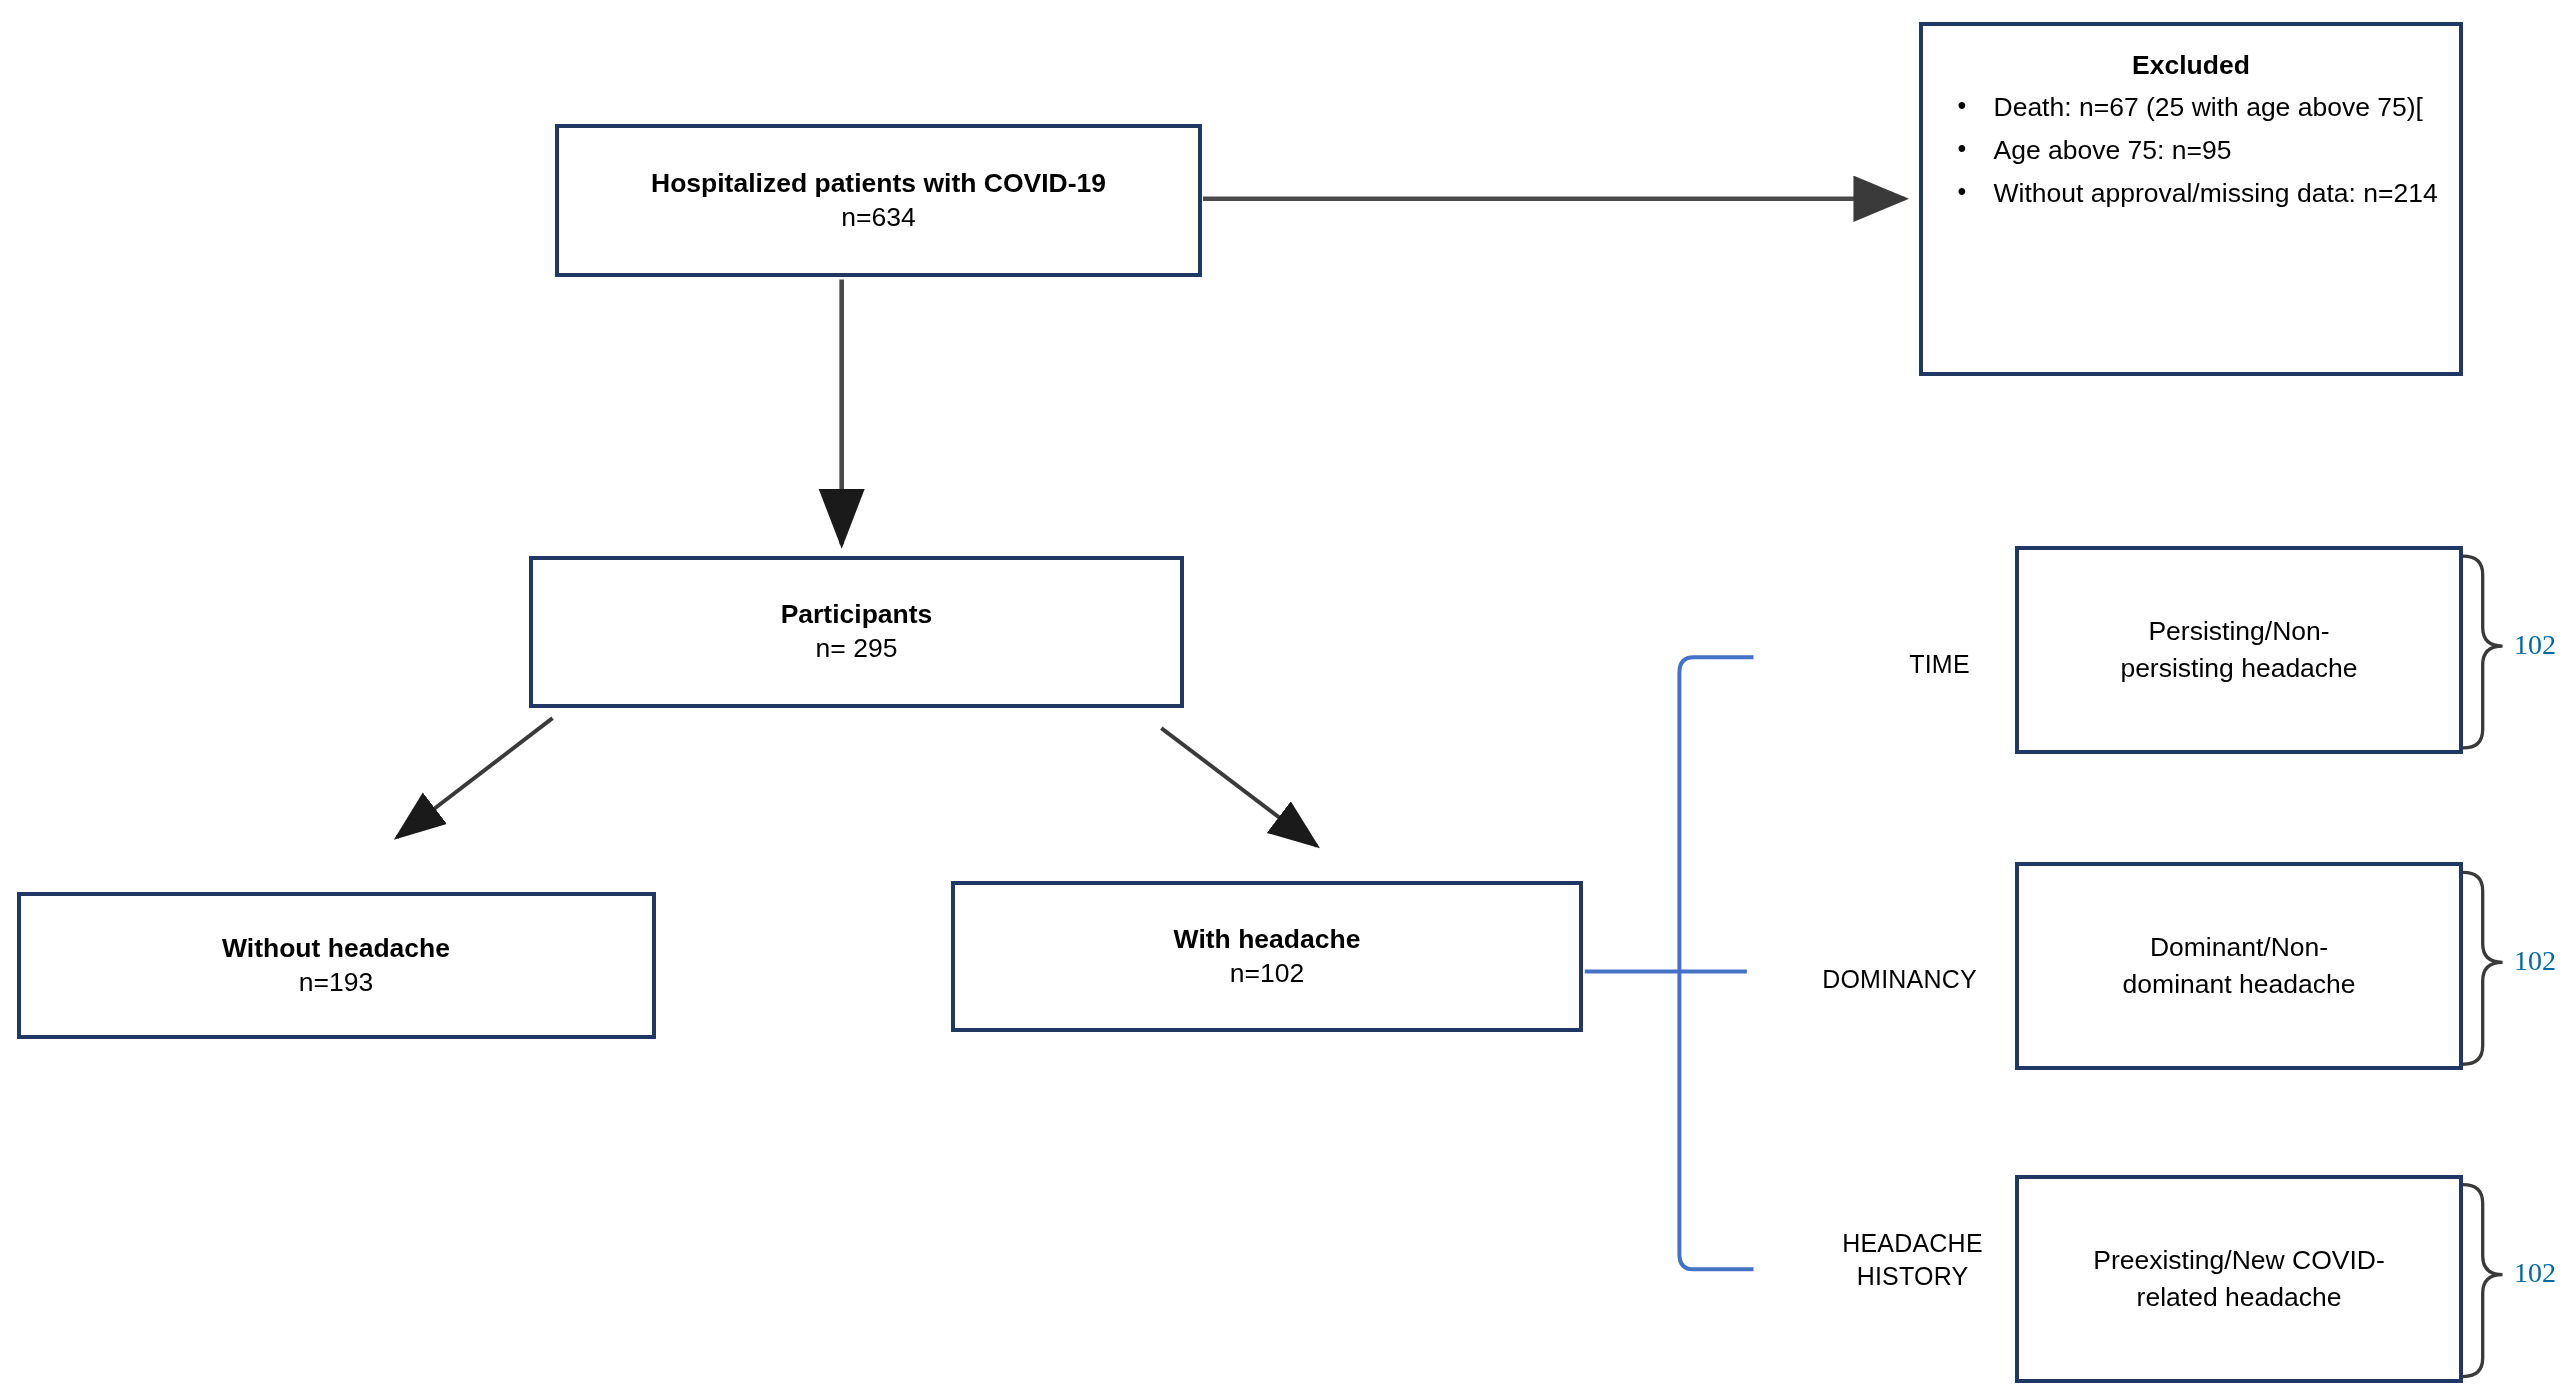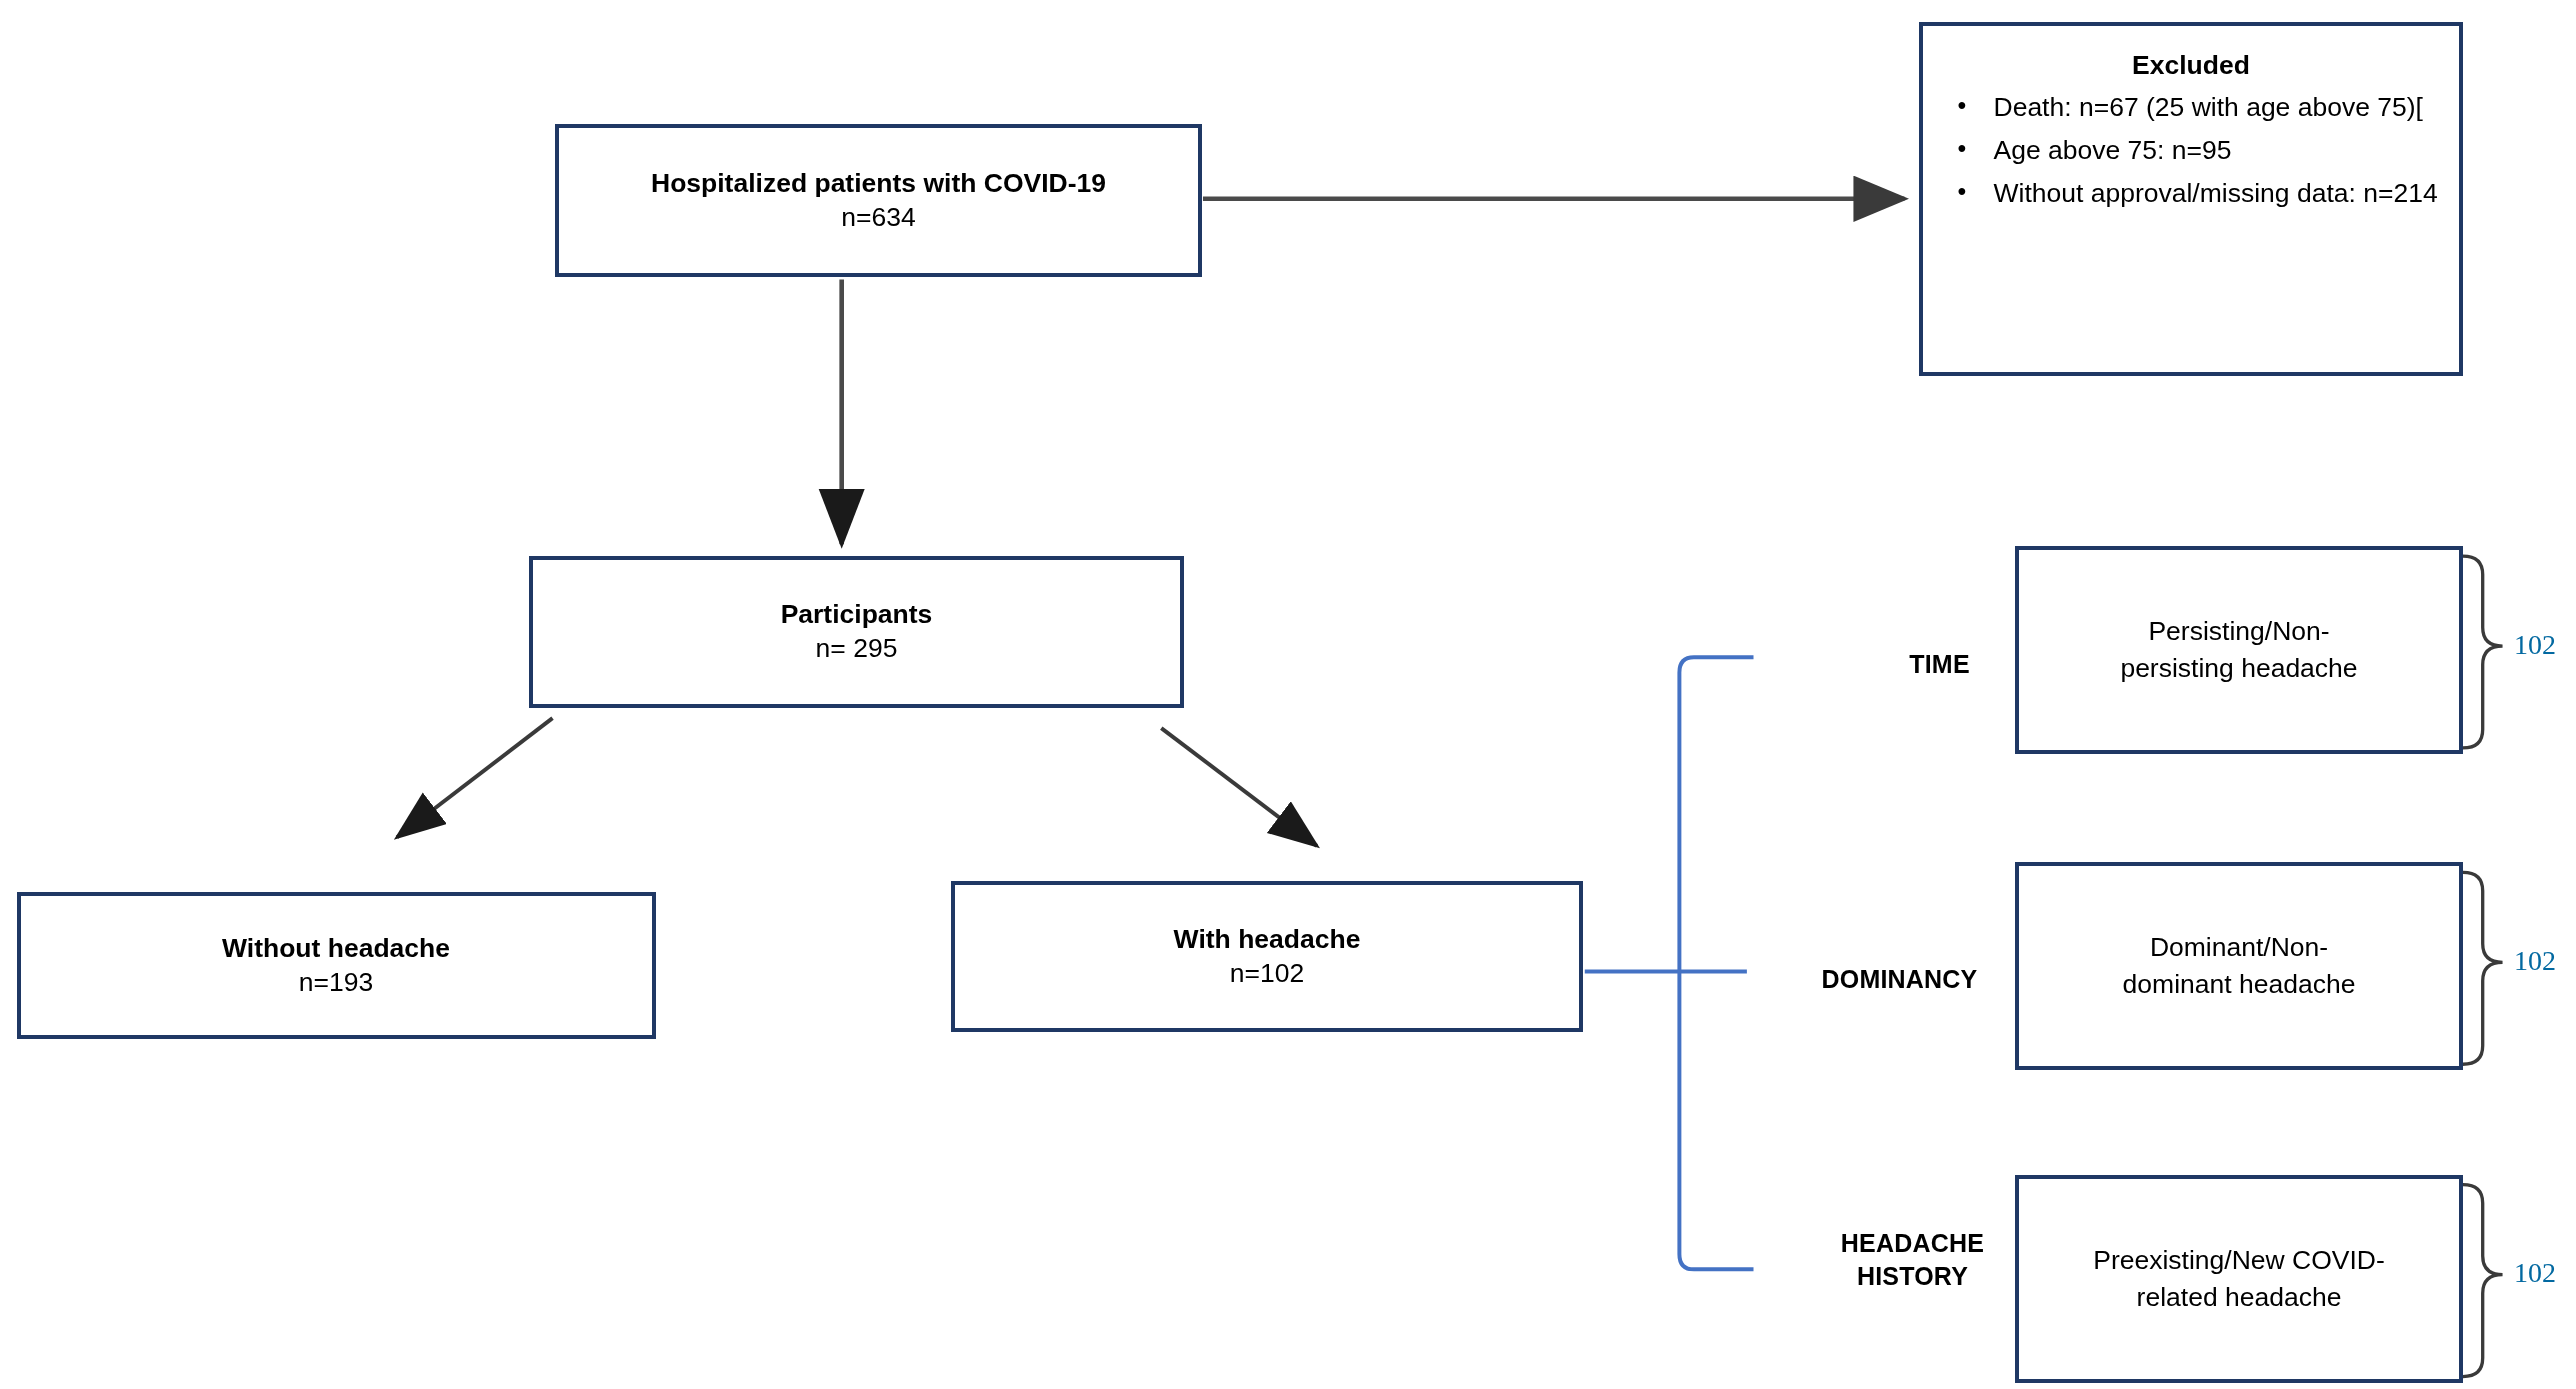--- a/index.html
+++ b/index.html
@@ -19,21 +19,21 @@
 
   
   .exc-title{font-size:26.5px;font-weight:bold;text-align:center;width:100%;margin-top:2.6px;}
   .exc-list{list-style:none;margin:6.6px 0 0 0;padding:0 17px 0 22.5px;width:100%;
             box-sizing:border-box;text-align:left;}
   .exc-list li{position:relative;padding-left:48px;font-size:26.5px;line-height:1.52;
                margin-bottom:2.6px;}
   .exc-list li .bullet{position:absolute;left:12px;top:-1.3px;font-size:25px;line-height:1.52;}
 
   
-  .cat-label{position:absolute;font-size:25px;font-weight:bold;text-align:center;
+  .cat-label{position:absolute;font-size:25px;font-weight:normal;text-align:center;
              line-height:1.30;letter-spacing:0.2px;}
 
   
   .count{position:absolute;font-size:28px;font-family:"Liberation Serif",serif;
          color:#0369a1;}
 
   svg.overlay{position:absolute;left:0;top:0;width:2576px;height:1390px;
               pointer-events:none;overflow:visible;}
 </style>
 </head>

